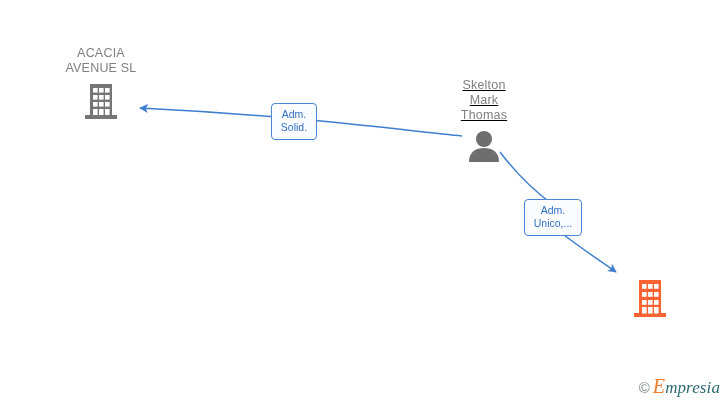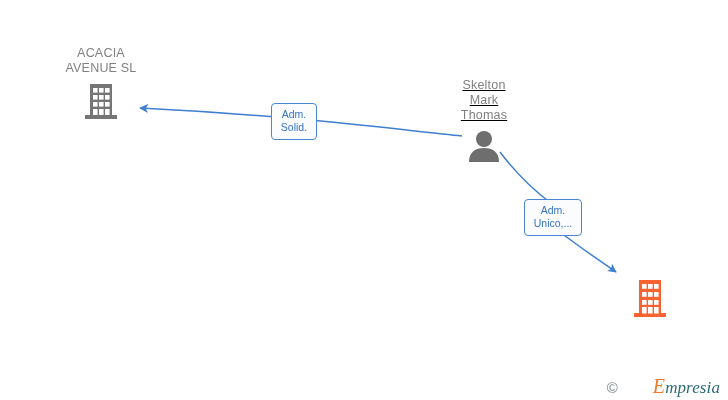--- a/index.html
+++ b/index.html
@@ -110,21 +110,20 @@
     line-height: 15px;
     font-family: "Liberation Sans", sans-serif;
   }
   #watermark .wm-name {
     font-family: "Liberation Serif", serif;
     font-size: 17px;
     line-height: 17px;
     font-style: italic;
     color: #2d6b73;
     letter-spacing: 0.1px;
-    margin-left: 32px;
   }
   #watermark .wm-name .wm-e {
     color: #ef7a2a;
     font-size: 20px;
   }
 </style>
 </head>
 <body>
 
 <div id="canvas">

